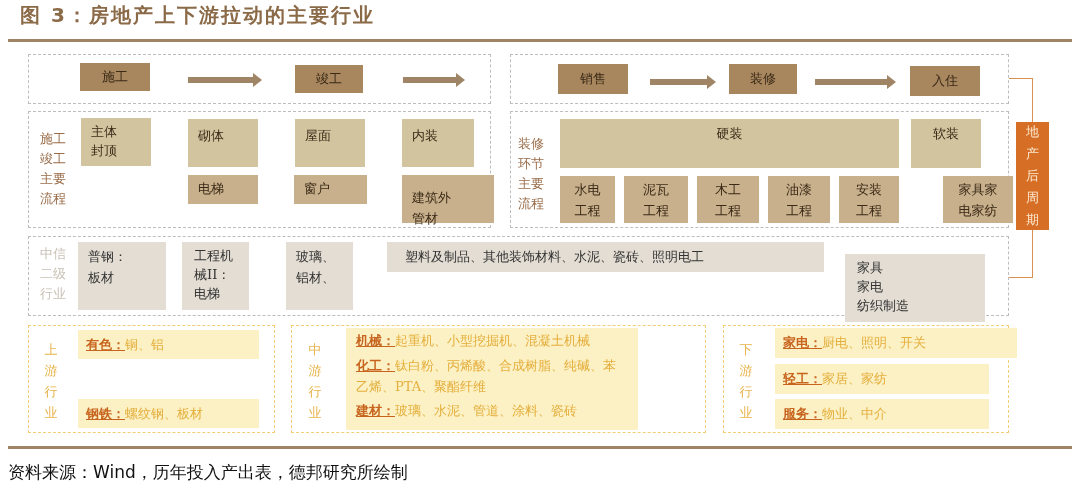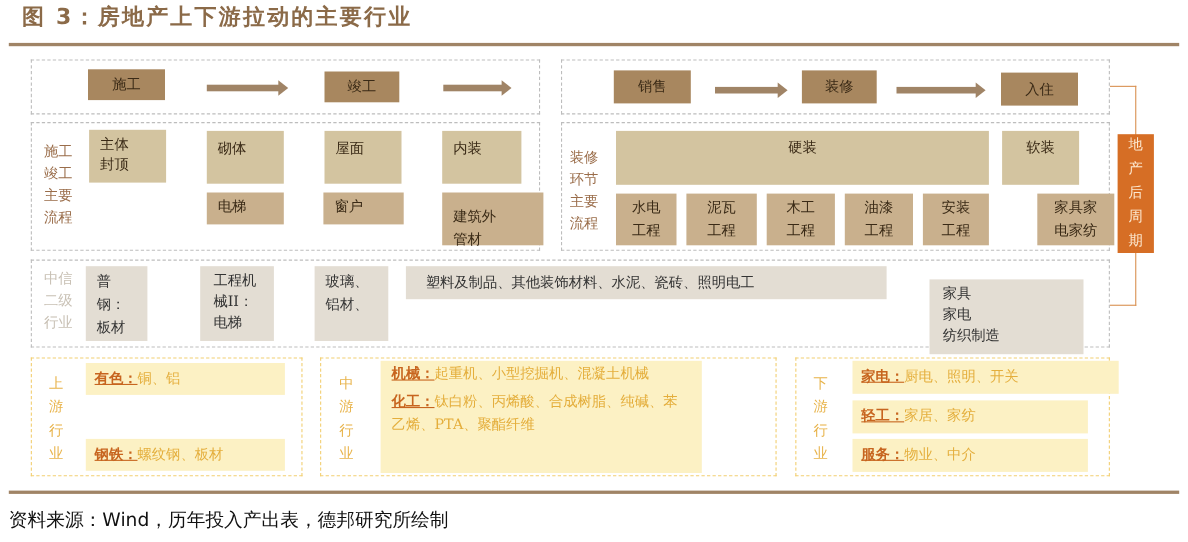--- a/index.html
+++ b/index.html
@@ -127,34 +127,34 @@
     <div>期</div>
   </div>
 </div>
 
 <div class="abs dash" style="left:28px; top:236px; width:981px; height:80px;"></div>
 <div class="abs sidelabel gray-t" style="left:40px; top:244px;">
   <div>中信</div>
   <div>二级</div>
   <div>行业</div>
 </div>
-<div class="abs gray pad" style="left:78px; top:242px; width:56px; height:68px; padding:4px 10px;">
+<div class="abs gray pad" style="left:78px; top:242px; width:88px; height:68px; padding:4px 10px;">
   <div>普钢：</div>
   <div>板材</div>
 </div>
 <div class="abs gray pad" style="left:182px; top:242px; width:67px; height:68px; padding:4px 12px; line-height:19px;">
   <div>工程机</div>
   <div>械II：</div>
   <div>电梯</div>
 </div>
 <div class="abs gray pad" style="left:286px; top:242px; width:67px; height:68px; padding:4px 10px;">
   <div>玻璃、</div>
   <div>铝材、</div>
 </div>
-<div class="abs gray pad" style="left:369px; top:242px; width:437px; height:30px; padding:4px 18px;font-family:Liberation Serif, serif;">塑料及制品、其他装饰材料、水泥、瓷砖、照明电工</div>
+<div class="abs gray pad" style="left:387px; top:242px; width:437px; height:30px; padding:4px 18px;">塑料及制品、其他装饰材料、水泥、瓷砖、照明电工</div>
 <div class="abs gray pad" style="left:845px; top:242px; width:140px; height:68px; padding:4px 12px; line-height:19px;margin-top:12px;">
   <div>家具</div>
   <div>家电</div>
   <div>纺织制造</div>
 </div>
 
 <div class="abs dash-y" style="left:28px; top:325px; width:247px; height:108px;"></div>
 <div class="abs ylabel" style="left:41px; top:339px;">
   <div>上</div>
   <div>游</div>
@@ -171,20 +171,21 @@
 <div class="abs dash-y" style="left:291px; top:325px; width:415px; height:108px;"></div>
 <div class="abs ylabel" style="left:305px; top:339px;">
   <div>中</div>
   <div>游</div>
   <div>行</div>
   <div>业</div>
 </div>
 <div class="abs yellow" style="left:346px; top:328px; width:292px; height:102px; padding:2px 10px; line-height:21.5px;">
   <div><span class="key">机械：</span><span>起重机、小型挖掘机、混凝土机械</span></div>
   <div style="margin-top:3px;"><span class="key">化工：</span><span>钛白粉、丙烯酸、合成树脂、纯碱、苯乙烯、PTA、聚酯纤维</span></div>
+  <div style="margin-top:2px;"><span class="key">建材：</span><span>玻璃、水泥、管道、涂料、瓷砖</span></div>
 </div>
 
 <div class="abs dash-y" style="left:723px; top:325px; width:286px; height:108px;"></div>
 <div class="abs ylabel" style="left:736px; top:339px;">
   <div>下</div>
   <div>游</div>
   <div>行</div>
   <div>业</div>
 </div>
 <div class="abs yellow" style="left:775px; top:328px; width:242px; height:30px;">

